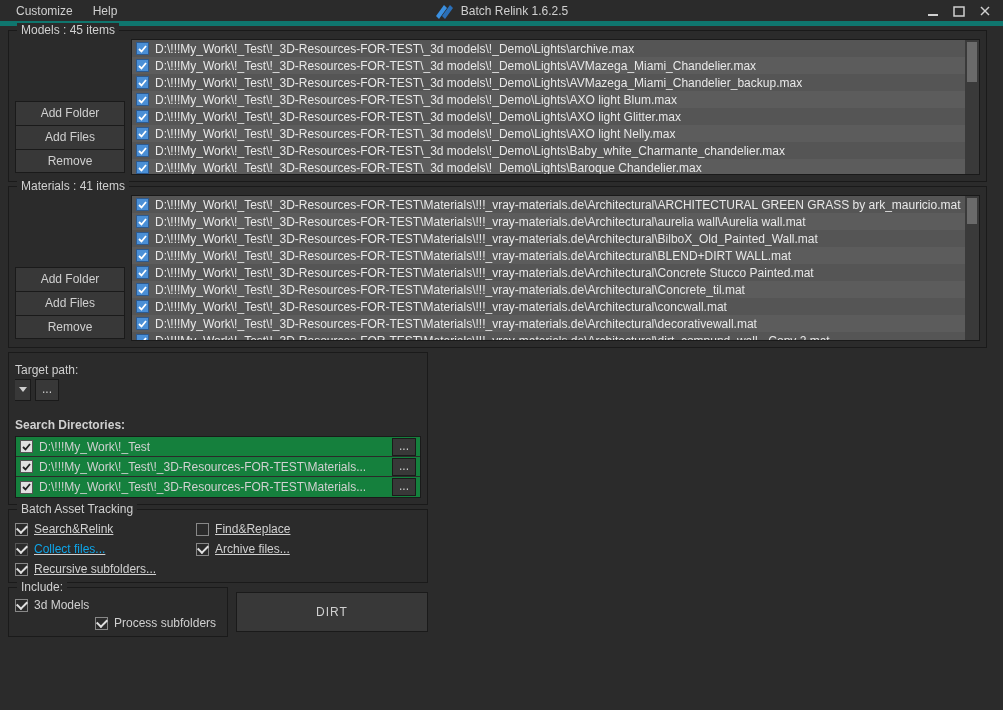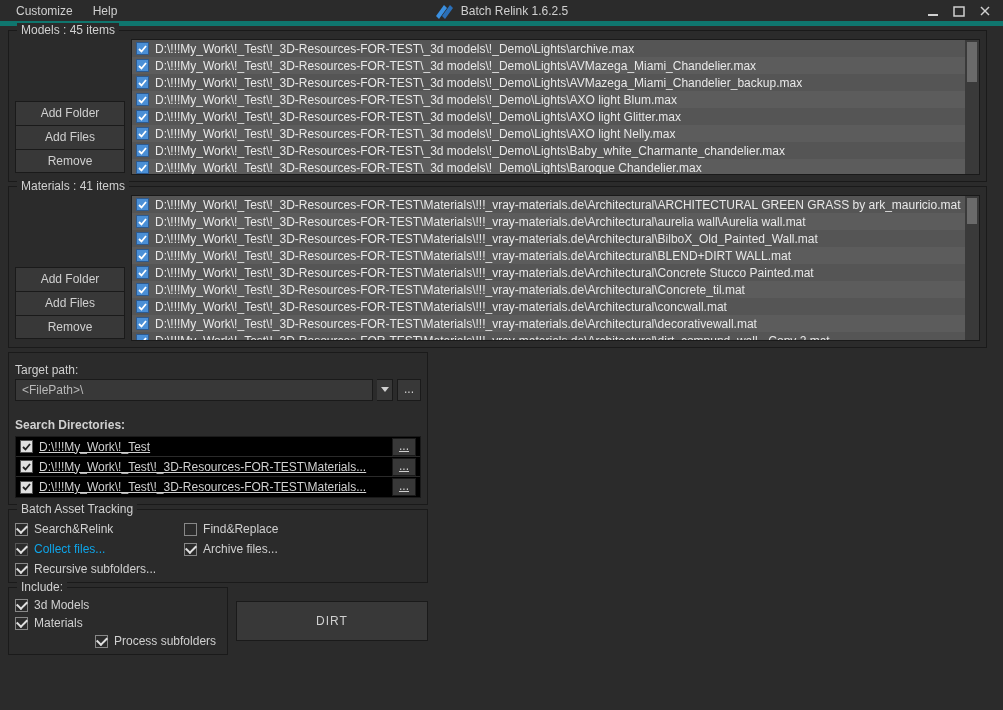--- a/index.html
+++ b/index.html
@@ -150,41 +150,40 @@
   width:16px; height:22px;
   background:#383838;
   border:1px solid #1a1a1a;
   border-left:none;
   display:flex; align-items:center; justify-content:center;
 }
 .label-line { margin-top:17px; font-size:12px;font-weight:bold; }
 .dir-list {
   margin-top:4px;
   border:1px solid #1a1a1a;
-  background:#000000;
-  text-decoration:underline;
+  background:#15803d;
 }
 .dir-row {
   display:flex;
   align-items:center;
   height:20px;
   padding:0 4px;
   gap:6px;
   border-bottom:1px solid #2a2a2a;
 }
 .dir-row:last-child { border-bottom:none; }
 .dir-chk {
   width:13px; height:13px;
   background:#e0e0e0;
   border:1px solid #555;
   display:flex; align-items:center; justify-content:center;
 }
 .dir-path { flex:1; white-space:nowrap; overflow:hidden; text-overflow:ellipsis; font-size:12px; }
 .dir-row .small-btn { height:18px; line-height:14px; }
-.opt-area { display:flex; gap:28px; padding-top:4px; }
+.opt-area { display:flex; gap:40px; padding-top:4px;text-decoration:underline; }
 .opt-col { display:flex; flex-direction:column; gap:6px; }
 .chk-line { display:flex; align-items:center; gap:6px; cursor:default; }
 .chk-box {
   width:13px; height:13px;
   border:1px solid #888;
   background:#2b2b2b;
   display:flex; align-items:center; justify-content:center;
 }
 .chk-box.checked::after {
   content:"";
@@ -420,21 +419,20 @@
       </div>
     </div>
   </div>
 
   <div class="lower">
     <div class="lower-left">
 
       <div class="group" style="padding-top:10px;">
         <div>Target path:</div>
         <div class="group-inner-row">
-          <div class="text-input">&lt;FilePath&gt;\</div>
           <div class="dd">
               <svg width="8" height="6">
                 <path d="M0 0 L8 0 L4 5 Z" fill="#d0d0d0"></path>
               </svg>
             </div>
           <div class="small-btn">...</div>
         </div>
         <div class="label-line">Search Directories:</div>
         <div class="dir-list" id="dir-rows">
             <div class="dir-row">
@@ -498,24 +496,20 @@
       </div>
 
       <div class="bottom-row">
         <div class="group include-group">
           <div class="group-title">Include:</div>
           <div class="opt-col" style="gap:4px; padding-top:2px;">
             <div class="chk-line">
                 <span class="chk-box checked"></span>
                 <span>3d Models</span>
               </div>
-            <div class="chk-line">
-                <span class="chk-box checked"></span>
-                <span>Materials</span>
-              </div>
             <div class="chk-line indent">
                 <span class="chk-box checked"></span>
                 <span>Process subfolders</span>
               </div>
           </div>
         </div>
         <div class="start-area">
           <div class="start-btn">DIRT</div>
         </div>
       </div>

